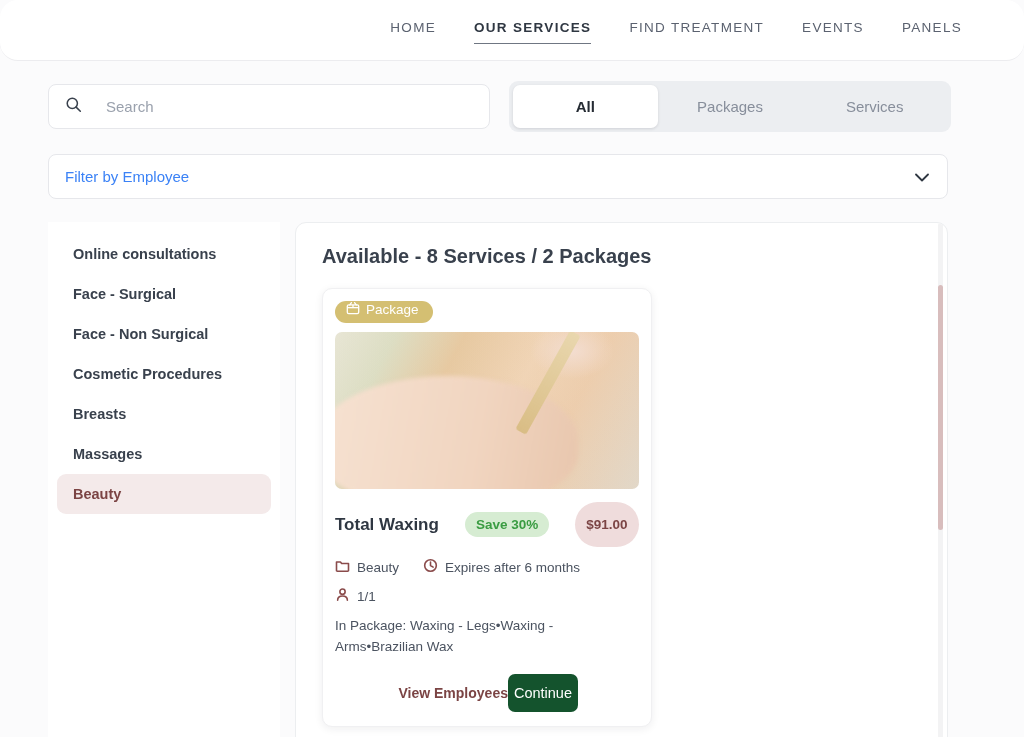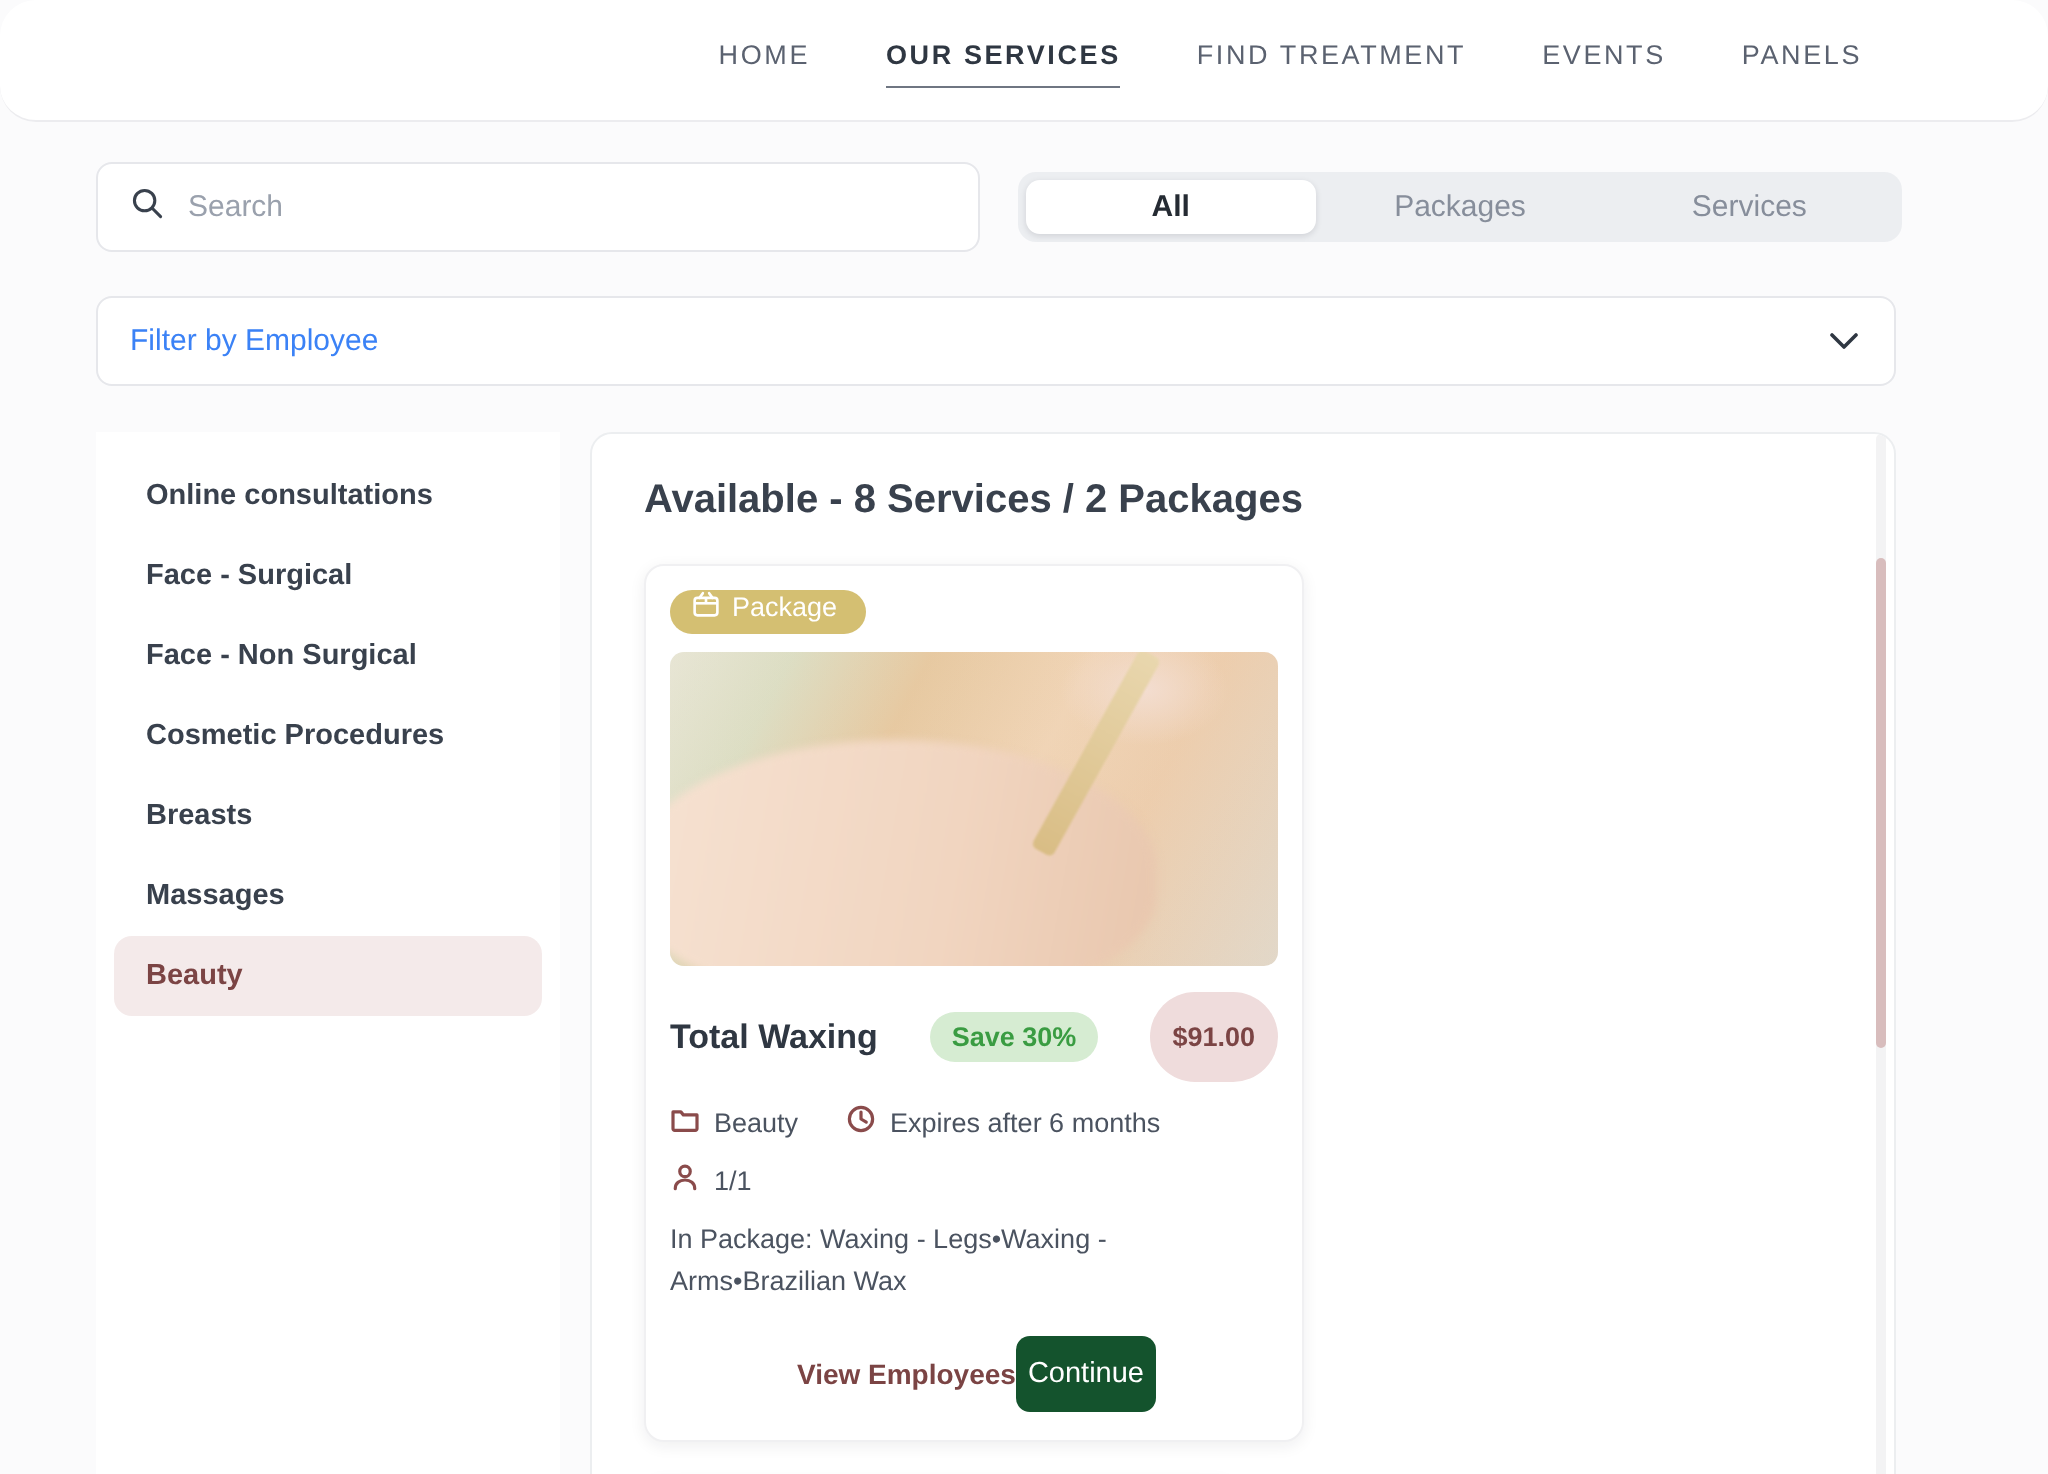--- a/index.html
+++ b/index.html
@@ -14,21 +14,21 @@
   }
 
   
   .topbar {
     height: 61px;
     background: #ffffff;
     border-bottom: 1px solid #ececef;
     display: flex;
     align-items: center;
     justify-content: flex-end;
-    padding-right: 93px;
+    padding-right: 62px;
     border-radius: 18px;
   }
   .nav { display: flex; align-items: center; gap: 38px; }
   .nav-item {
     position: relative;
     font-size: 13.5px;
     letter-spacing: 1.3px;
     color: #5b6270;
     padding: 4px 0 9px 0;
     cursor: pointer;
@@ -55,37 +55,37 @@
   }
   .search-box {
     flex: 0 0 442px;
     height: 45px;
     background: #fff;
     border: 1px solid #e6e7eb;
     border-radius: 8px;
     display: flex;
     align-items: center;
     padding: 0 16px;
-    gap: 12px;
+    gap: 24px;
   }
   .search-box svg { flex: 0 0 auto; }
   .search-input {
     border: 0;
     outline: 0;
     font-family: inherit;
     font-size: 15px;
     color: #3c4451;
     background: transparent;
     width: 100%;
   }
   .search-input::placeholder { color: #9aa1ad; }
 
   .segmented {
     flex: 0 0 442px;
-    height: 35px;
+    height: 51px;
     background: #eceef1;
     border-radius: 9px;
     display: flex;
     align-items: center;
     padding: 4px;
   }
   .seg {
     flex: 1;
     height: 100%;
     display: flex;

